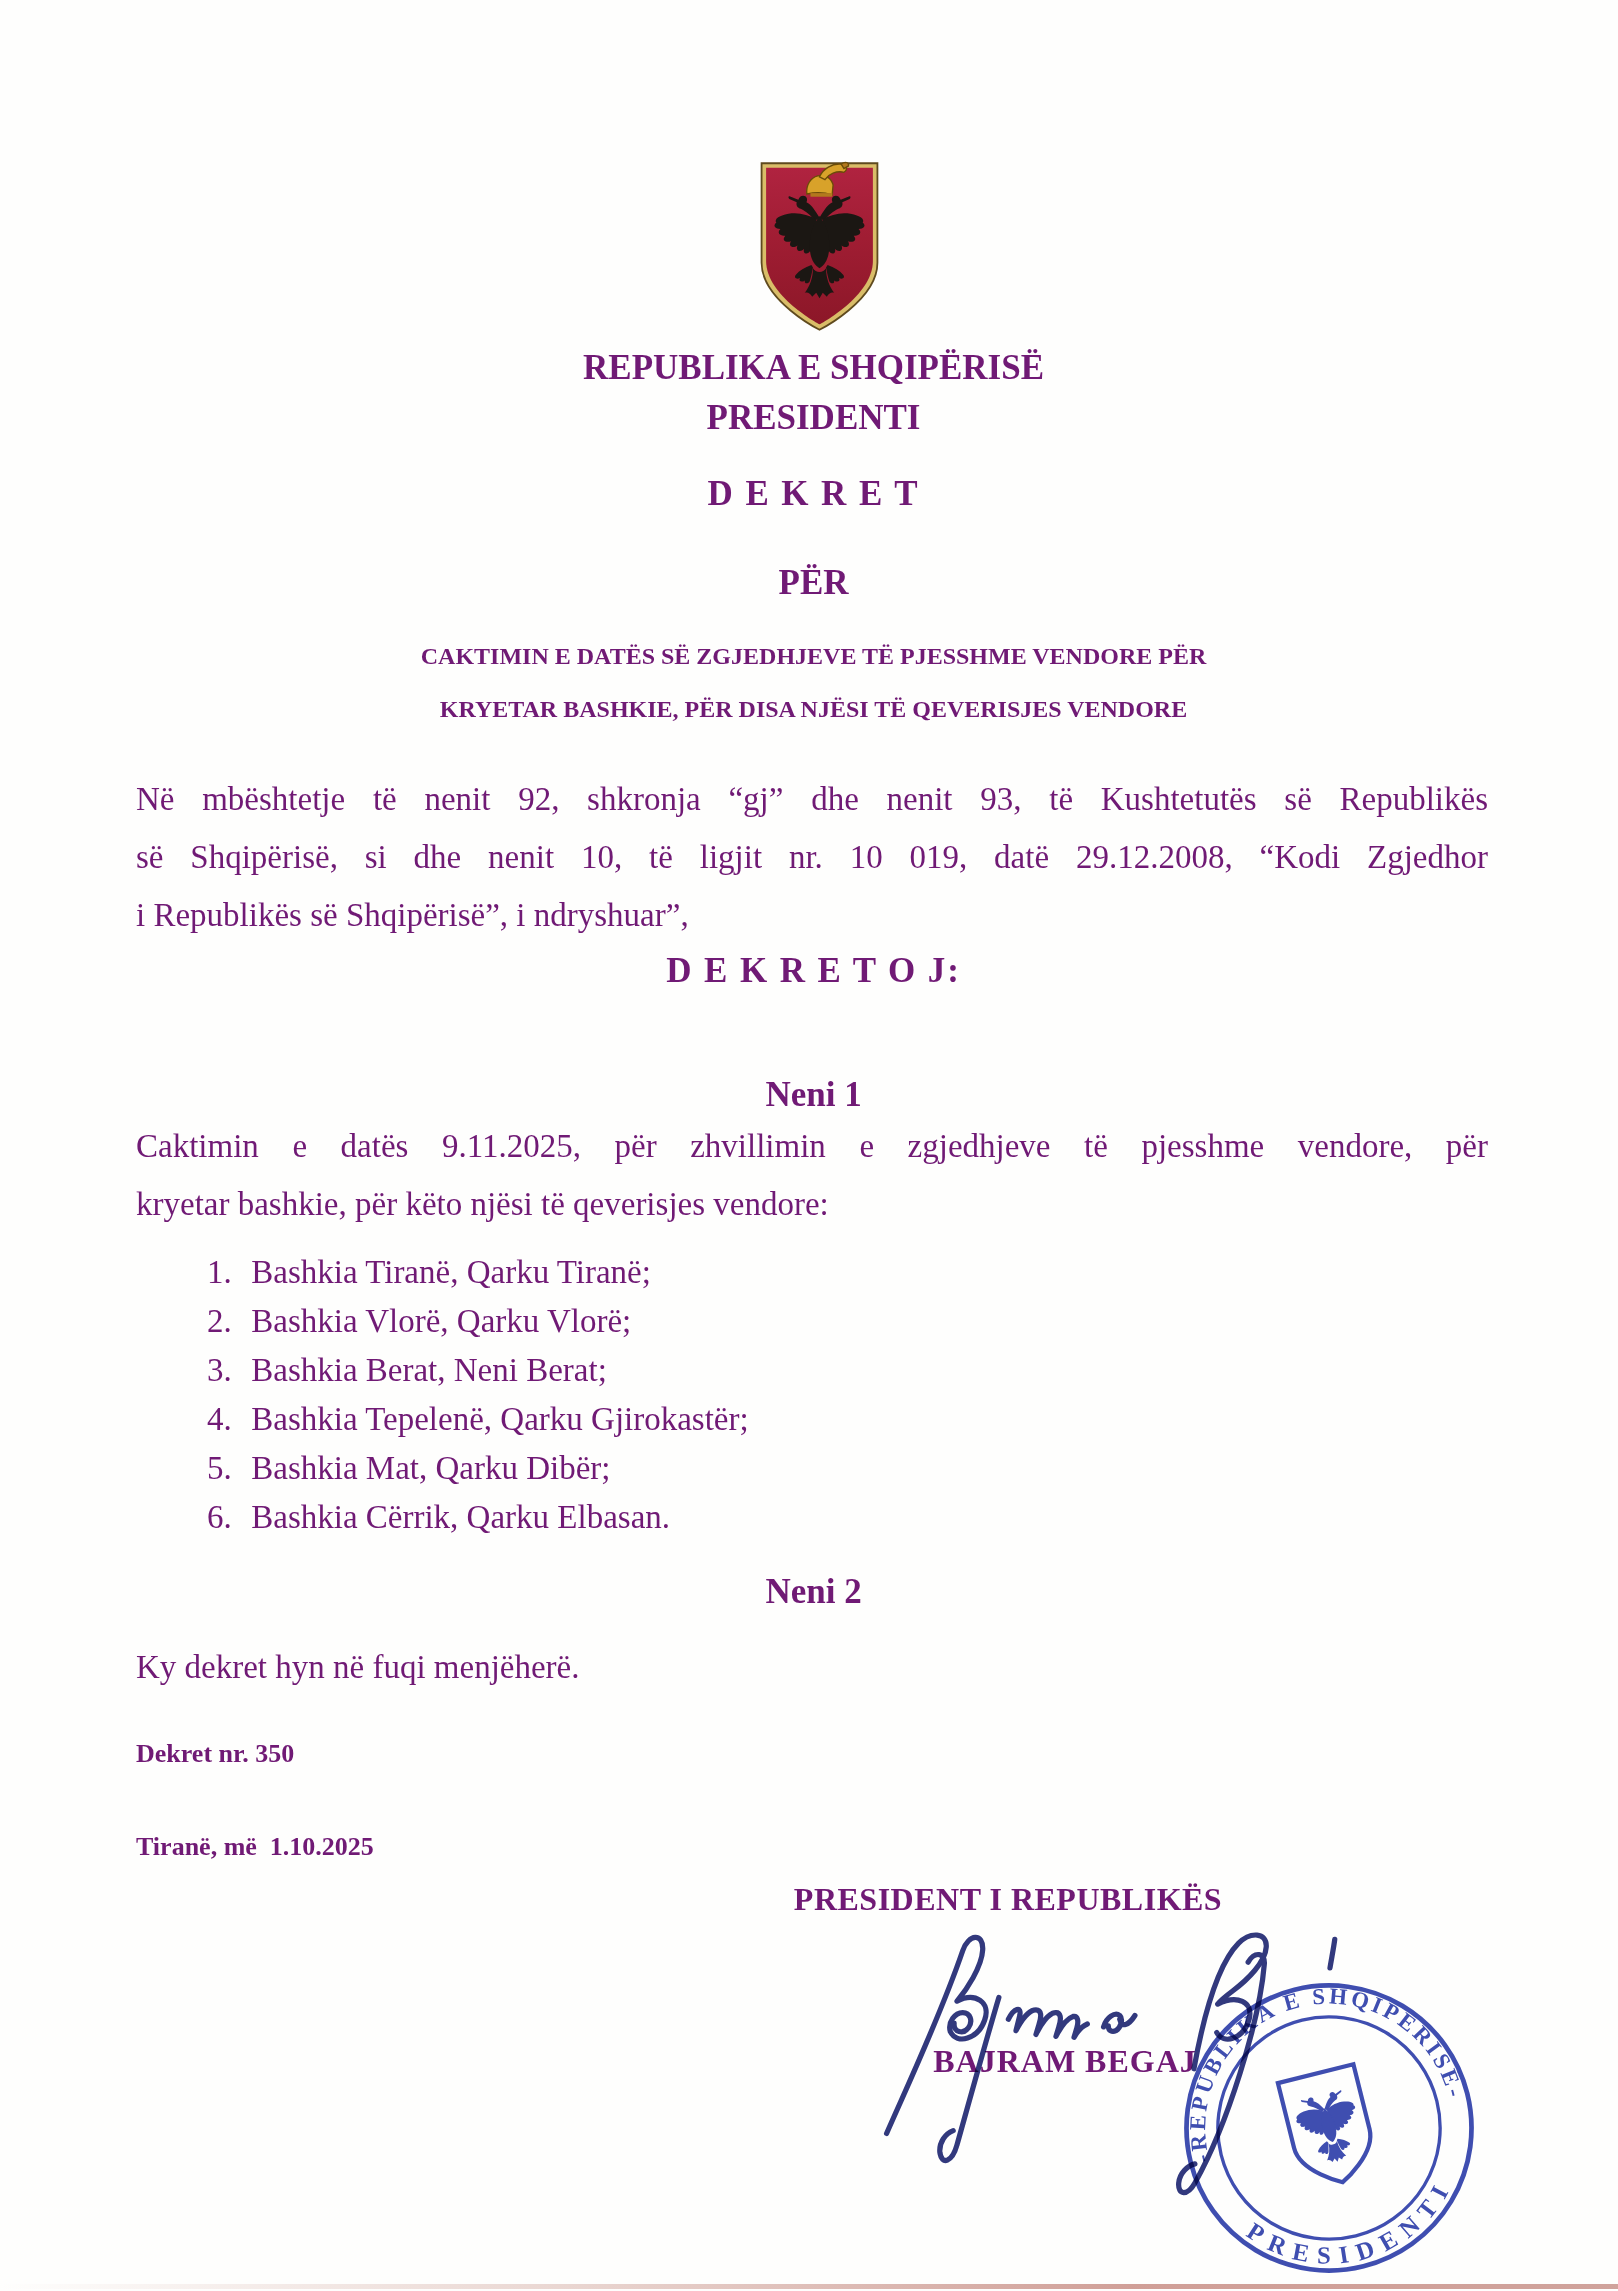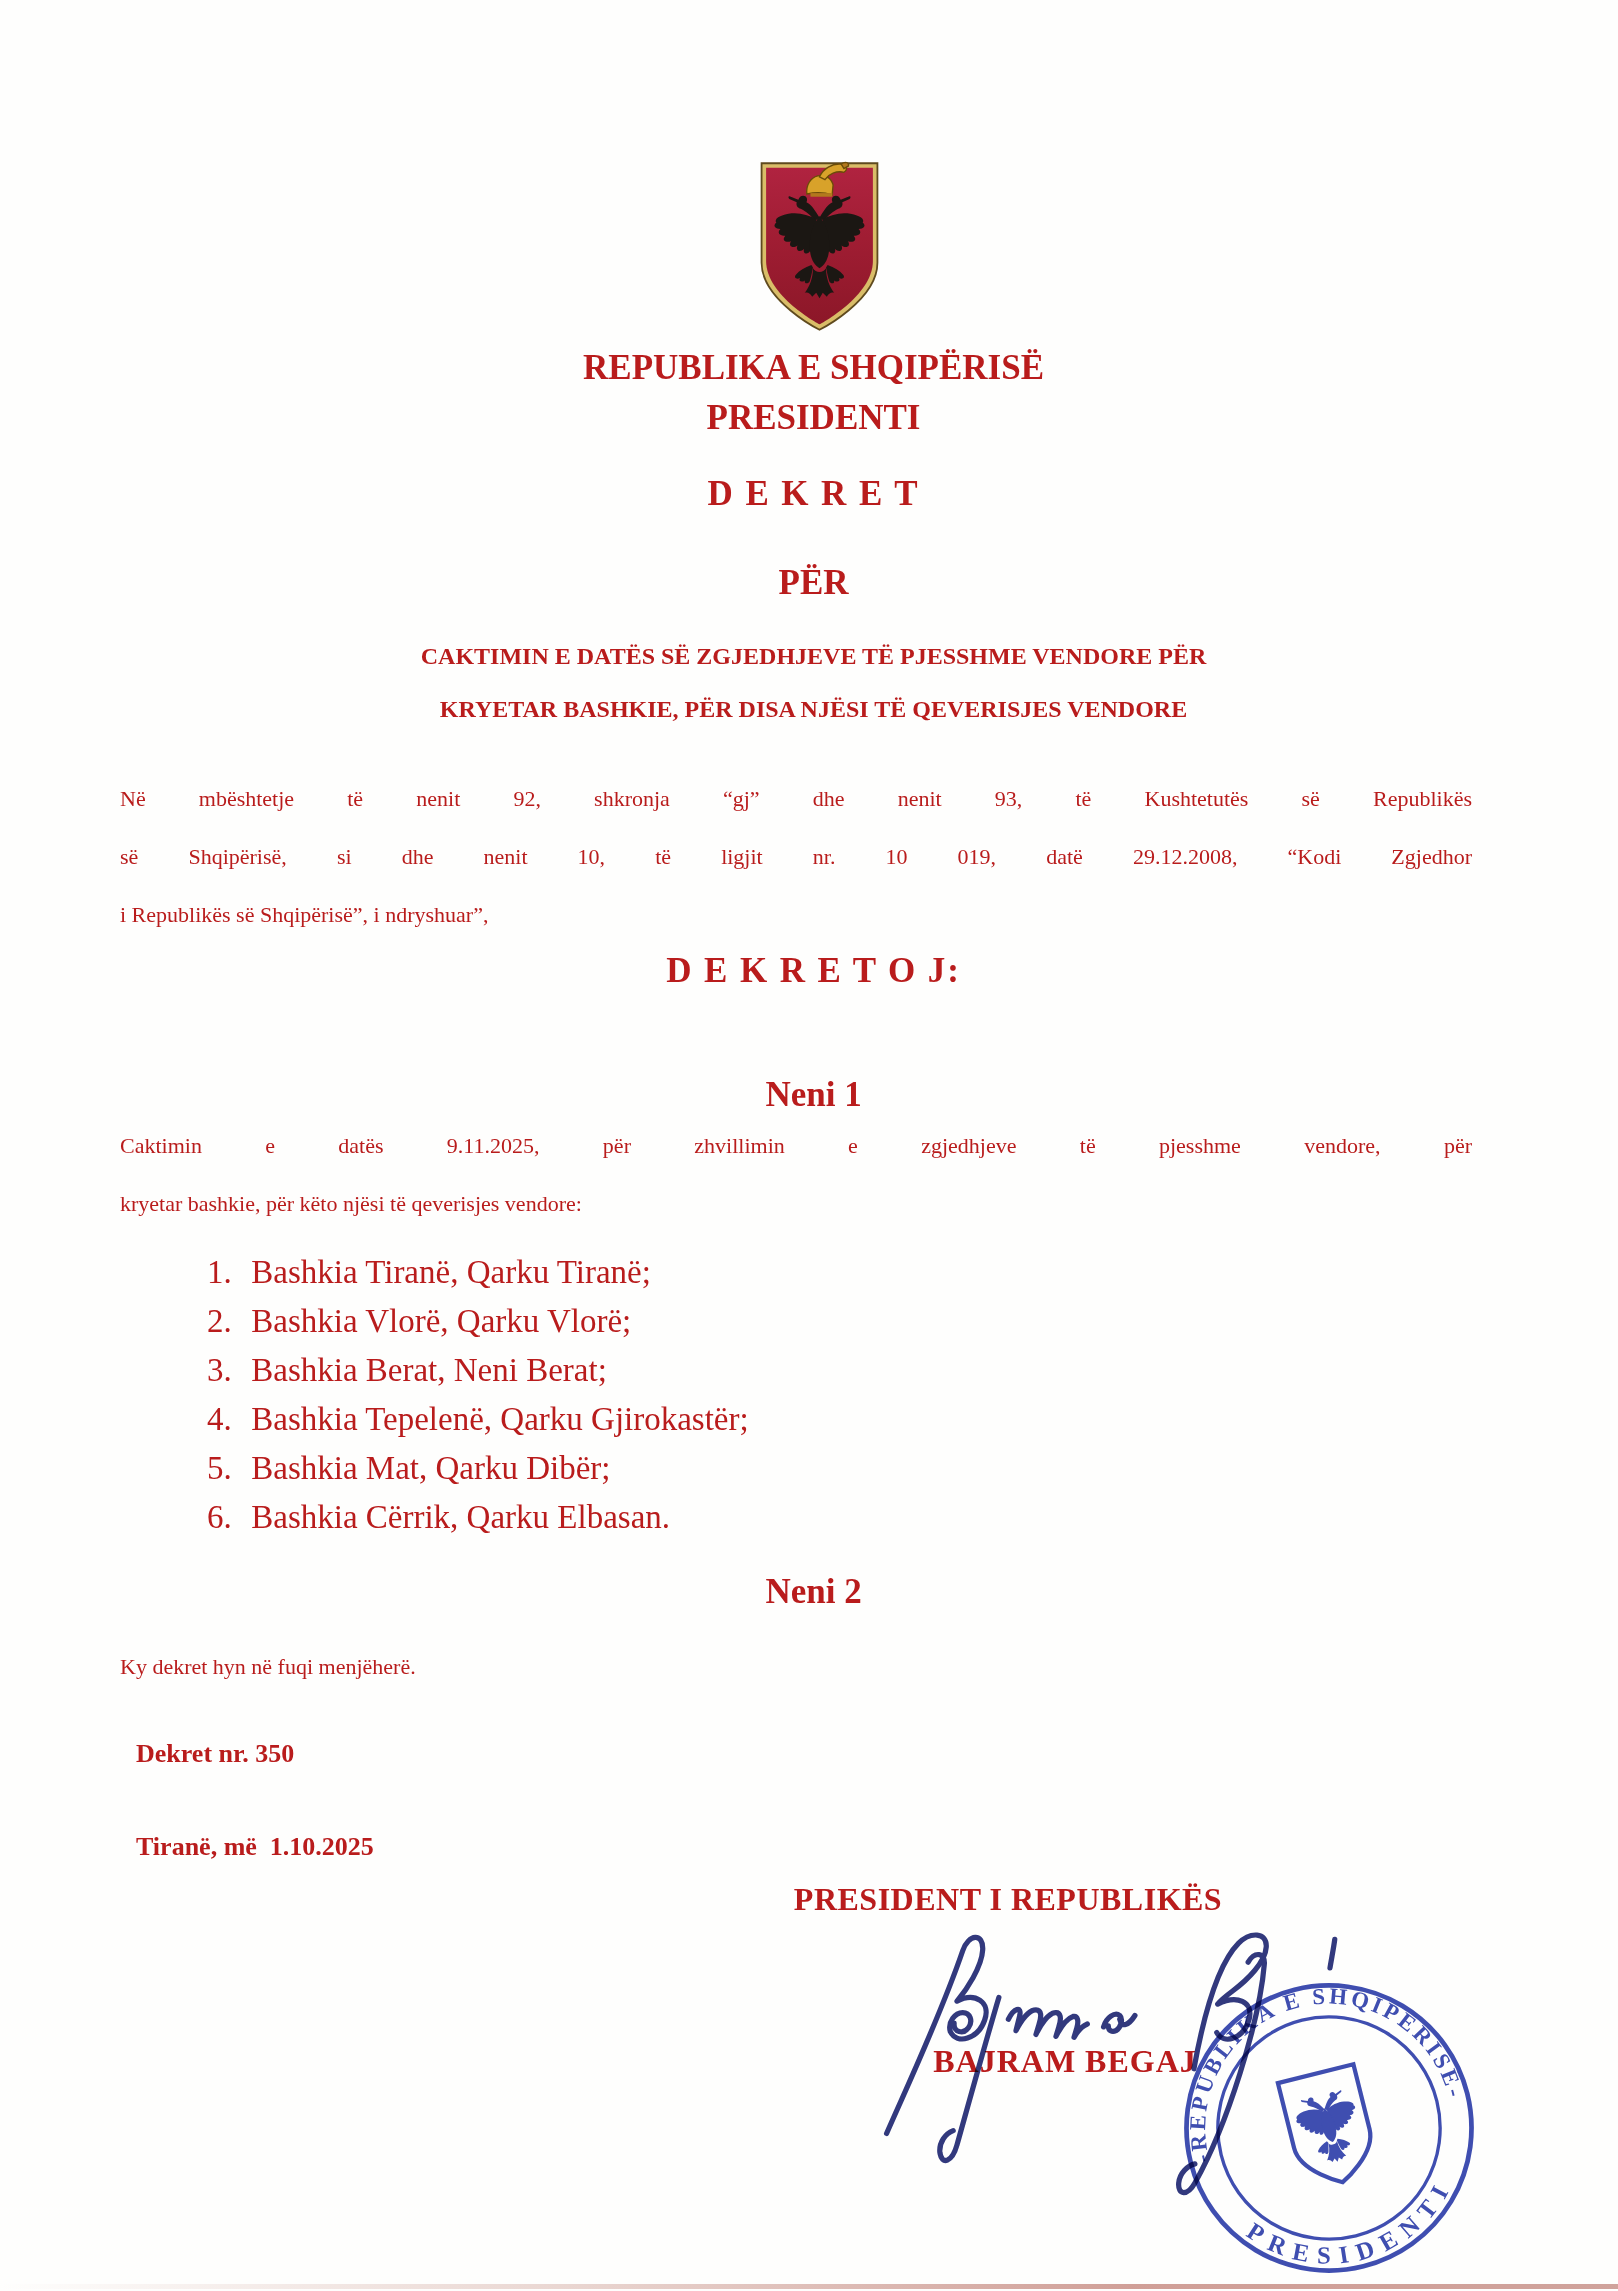--- a/index.html
+++ b/index.html
@@ -1,27 +1,27 @@
 <!DOCTYPE html>
 <html style="font-size:15px"><head>
 <meta charset="utf-8">
 <style>
   html,body{margin:0;padding:0;background:#e8e8e8;}
   .page{
     position:relative;width:1619px;height:2291px;margin:0 auto;
     background:#fefefd;overflow:hidden;
     font-family:"Liberation Serif","DejaVu Serif",serif;
-    color:#b91c1c;
+    color:#701a75;
   }
   .c{position:absolute;left:143px;width:1341px;text-align:center;}
   .b{font-weight:bold;}
   .fs-head{font-size:35px;}
   .fs-title{font-size:24px;line-height:53px;white-space:nowrap;}
   .lsp{letter-spacing:1.9px;}
-  .para{position:absolute;left:120px;width:1352px;font-size:22px;line-height:58px;}
+  .para{position:absolute;left:136px;width:1352px;font-size:33px;line-height:58px;}
   .jl{text-align:justify;text-align-last:justify;}
   .ll{text-align:center;text-align-last:left;}
   .list{position:absolute;left:169px;width:1236px;font-size:33px;margin-left:38px;}
   .list .row{line-height:49px;white-space:nowrap;}
   .list .num{display:inline-block;width:36px;}
   .decree-no,.place-date{position:absolute;left:136px;font-size:26px;font-weight:bold;}
   .place-date{white-space:pre;}
   .pres-title{position:absolute;left:770px;width:476px;top:1881px;text-align:center;
     font-size:32px;font-weight:bold;letter-spacing:0.5px;white-space:nowrap;}
   .pres-name{position:absolute;left:827px;width:476px;top:2043px;text-align:center;

